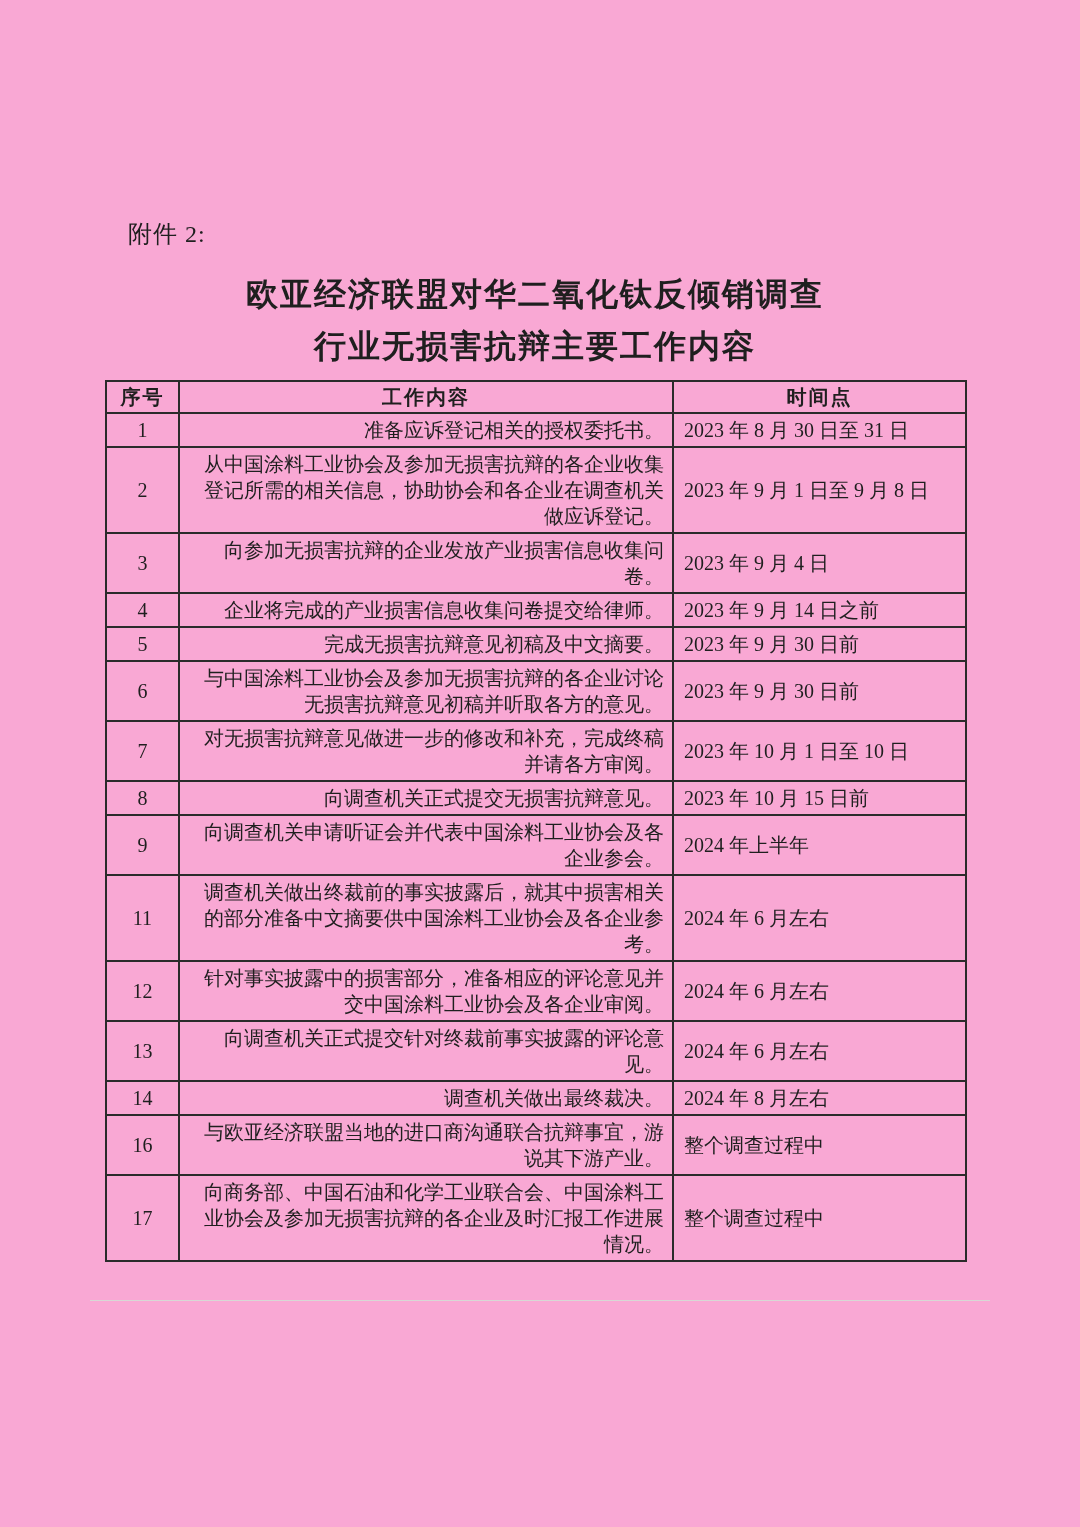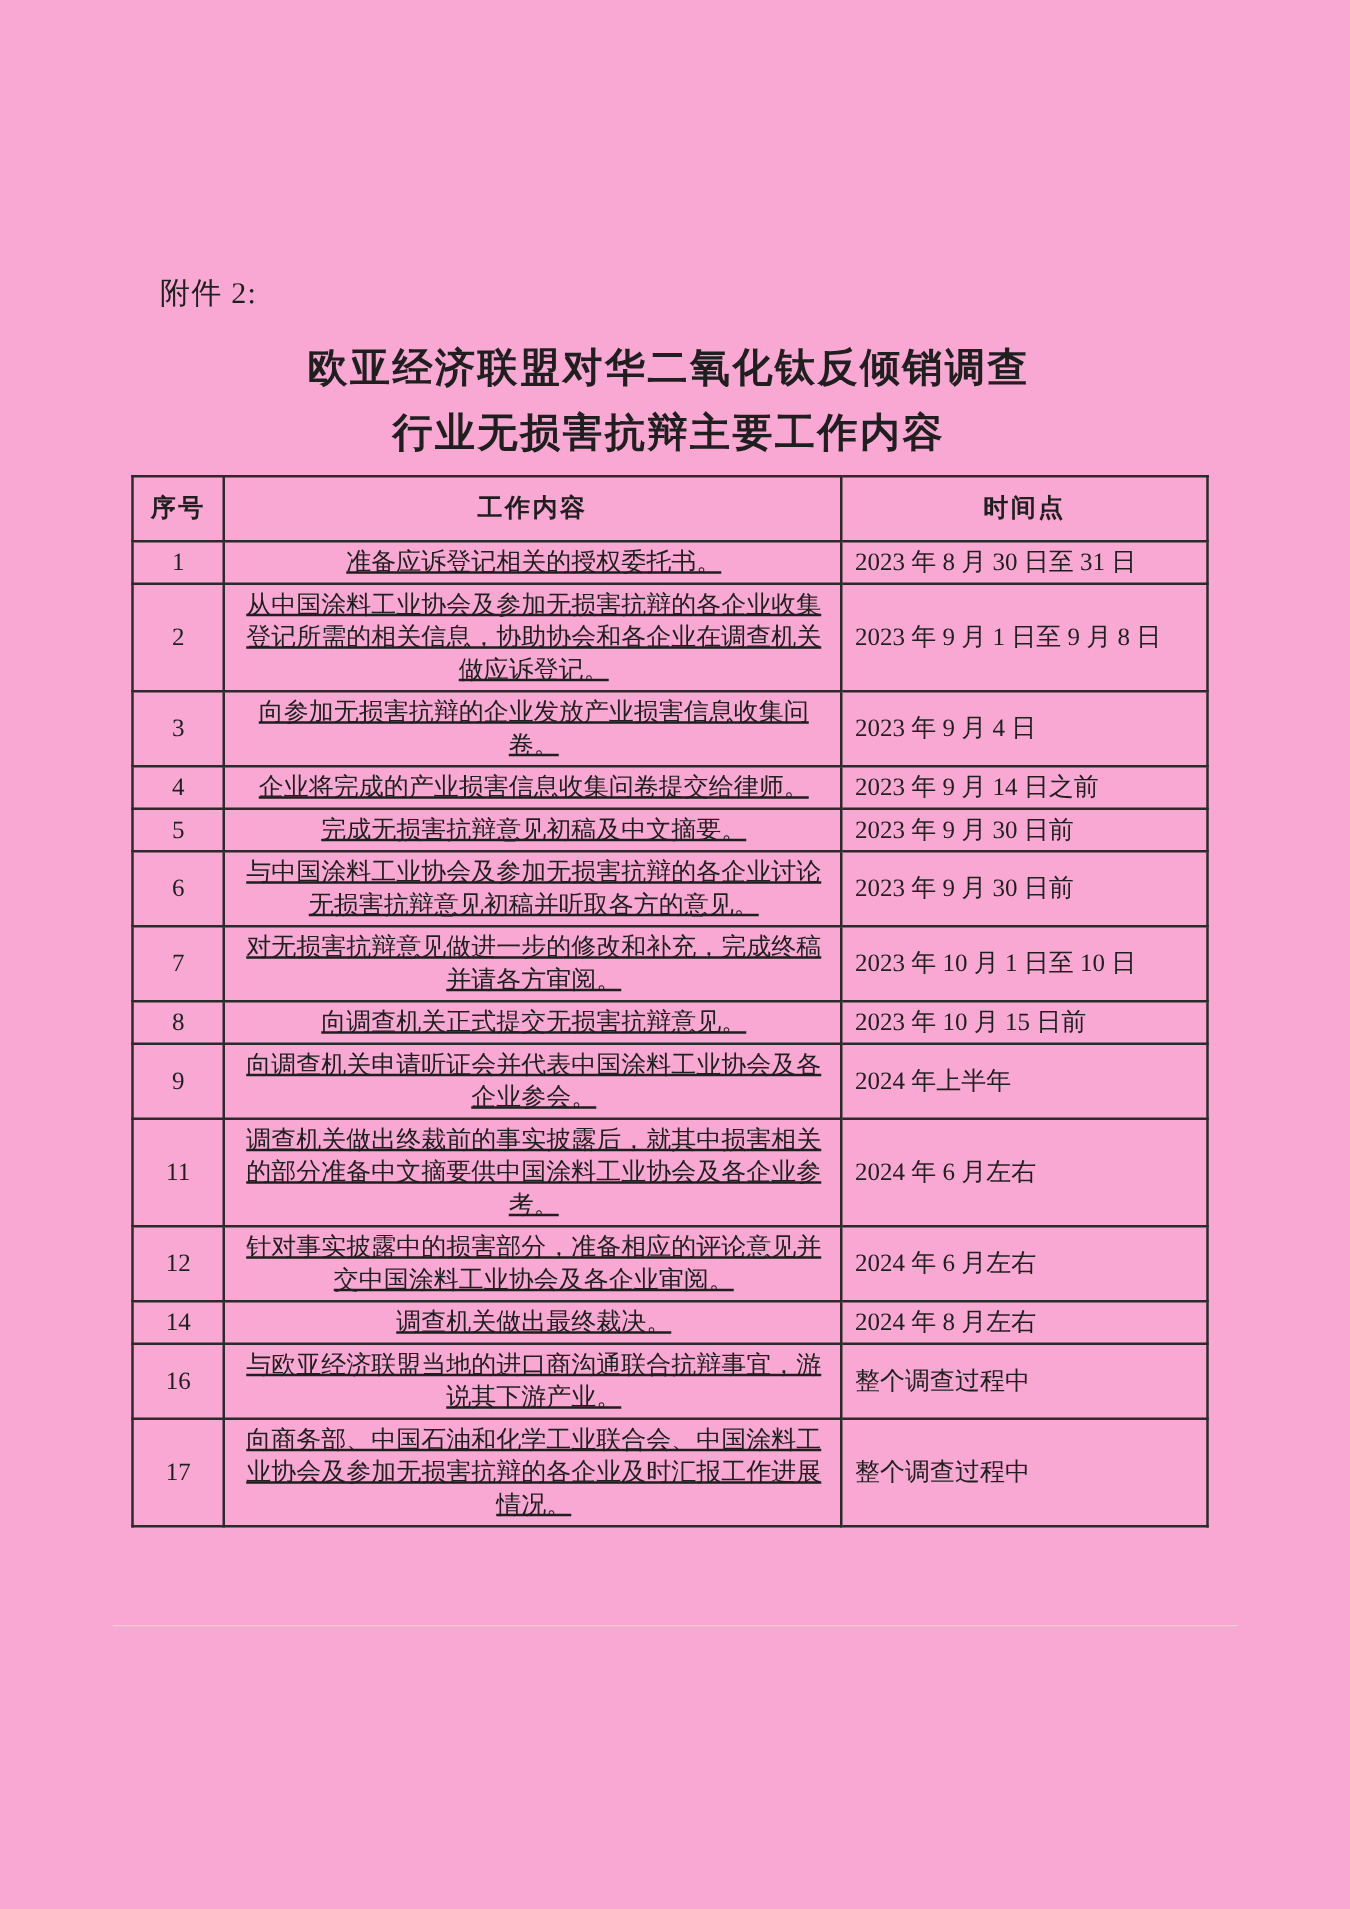--- a/index.html
+++ b/index.html
@@ -47,32 +47,31 @@
   table.schedule col.col-work { width: 494px; }
   table.schedule col.col-time { width: 293px; }
   table.schedule th,
   table.schedule td {
     border: 2px solid #2b2b2b;
     vertical-align: middle;
   }
   table.schedule th {
     font-weight: bold;
     text-align: center;
-    padding: 12px 4px;
+    padding: 2px 4px;
     letter-spacing: 2px;
   }
   td.cell-no {
     text-align: center;
     padding: 2px 2px;
     font-family: "Liberation Serif", "DejaVu Serif", serif;
   }
   td.cell-work {
-    text-align: center;
+    text-align: right;
     padding: 3px 8px 3px 10px;
-    text-decoration: underline;
   }
   td.cell-time {
     text-align: left;
     padding: 3px 20px 3px 10px;
   }
   .scan-artifact {
     position: absolute;
     left: 90px;
     top: 1300px;
     width: 900px;
@@ -155,20 +154,25 @@
         <td class="cell-no">11</td>
         <td class="cell-work">调查机关做出终裁前的事实披露后，就其中损害相关的部分准备中文摘要供中国涂料工业协会及各企业参考。</td>
         <td class="cell-time">2024 年 6 月左右</td>
       </tr>
       <tr>
         <td class="cell-no">12</td>
         <td class="cell-work">针对事实披露中的损害部分，准备相应的评论意见并交中国涂料工业协会及各企业审阅。</td>
         <td class="cell-time">2024 年 6 月左右</td>
       </tr>
       <tr>
+        <td class="cell-no">13</td>
+        <td class="cell-work">向调查机关正式提交针对终裁前事实披露的评论意见。</td>
+        <td class="cell-time">2024 年 6 月左右</td>
+      </tr>
+      <tr>
         <td class="cell-no">14</td>
         <td class="cell-work">调查机关做出最终裁决。</td>
         <td class="cell-time">2024 年 8 月左右</td>
       </tr>
       <tr>
         <td class="cell-no">16</td>
         <td class="cell-work">与欧亚经济联盟当地的进口商沟通联合抗辩事宜，游说其下游产业。</td>
         <td class="cell-time">整个调查过程中</td>
       </tr>
       <tr>

